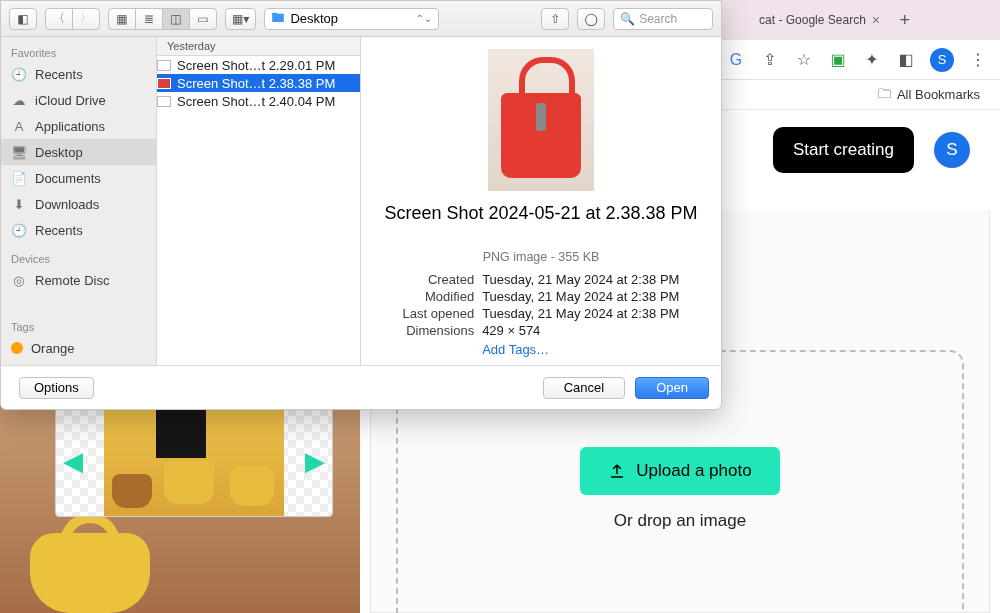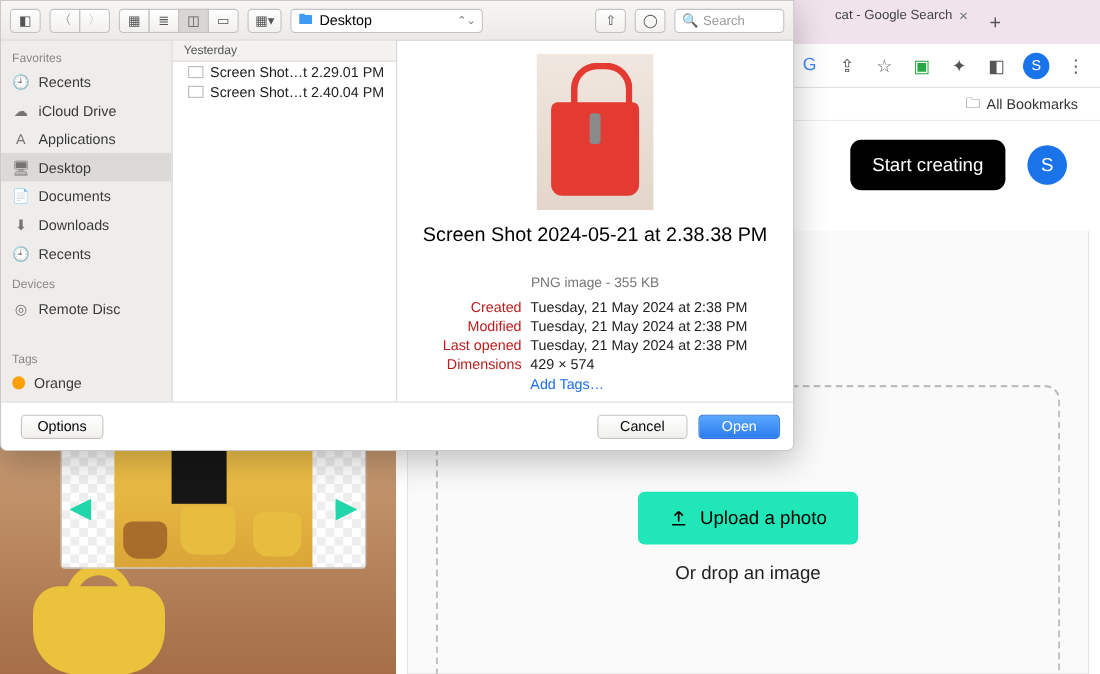--- a/index.html
+++ b/index.html
@@ -1,21 +1,21 @@
 <!DOCTYPE html>
 <html><head>
 <meta charset="utf-8">
 <style>
   * { box-sizing: border-box; margin: 0; padding: 0; font-family: -apple-system, BlinkMacSystemFont, "Segoe UI", Helvetica, Arial, sans-serif; }
   body { width: 1000px; height: 613px; overflow: hidden; position: relative; background: #fff; }
 
   
   .browser-bg { position: absolute; inset: 0; background: #fff; }
   .browser-tabbar { position: absolute; top: 0; left: 0; right: 0; height: 40px; background: #f1e3ec; display: flex; align-items: center; }
-  .browser-tab { position: absolute; right: 120px; top: 6px; height: 28px; display: flex; font-size: 12px; color: #444; gap: 6px;}
+  .browser-tab { position: absolute; right: 120px; top: 6px; height: 28px; display: flex; align-items: center; font-size: 12px; color: #444; gap: 6px;}
   .browser-tab-close { font-size: 14px; color: #777; }
   .new-tab-plus { position: absolute; right: 90px; top: 10px; font-size: 18px; color: #555; }
   .browser-toolbar { position: absolute; top: 40px; left: 0; right: 0; height: 40px; border-bottom: 1px solid #e0e0e0; display: flex; align-items: center; justify-content: flex-end; padding-right: 12px; gap: 14px; }
   .tb-icon { width: 20px; height: 20px; display: flex; align-items: center; justify-content: center; color: #555; font-size: 16px; }
   .avatar-small { width: 24px; height: 24px; border-radius: 50%; background: #1a73e8; color: #fff; font-size: 13px; display: flex; align-items: center; justify-content: center; }
   .bookmarks-bar { position: absolute; top: 80px; left: 0; right: 0; height: 30px; border-bottom: 1px solid #eaeaea; display: flex; align-items: center; justify-content: flex-end; padding-right: 20px; font-size: 13px; color: #333; gap: 6px; }
 
   .site-header { position: absolute; top: 110px; left: 0; right: 0; height: 80px; display: flex; align-items: center; justify-content: flex-end; padding-right: 30px; gap: 20px; }
   .start-btn { background: #000; color: #fff; border-radius: 10px; height: 46px; padding: 0 20px; font-size: 17px; display: flex; align-items: center; }
   .avatar-big { width: 36px; height: 36px; border-radius: 50%; background: #1a73e8; color: #fff; font-size: 17px; display: flex; align-items: center; justify-content: center; }
@@ -56,34 +56,34 @@
   .finder-body { flex: 1; display: flex; min-height: 0; }
   .sidebar { width: 156px; background: #efedeb; border-right: 1px solid #d9d8d6; padding: 6px 0; font-size: 13px; overflow:hidden;}
   .sb-header { font-size: 11px; color: #8a8885; padding: 4px 10px 2px; }
   .sb-item { display: flex; align-items: center; gap: 8px; height: 26px; padding: 0 10px; color: #3a3a3a; }
   .sb-item.selected { background: #dcdad8; }
   .sb-icon { width: 16px; text-align: center; color: #767472; }
   .tag-dot { width: 12px; height: 12px; border-radius: 50%; }
 
   .filelist { width: 204px; border-right: 1px solid #d9d8d6; font-size: 13px; display:flex; flex-direction:column;}
   .fl-header { background: #f3f2f0; border-bottom: 1px solid #d9d8d6; font-size: 11px; color: #555; padding: 3px 10px; }
-  .fl-item { display: flex; align-items: center; gap: 6px; height: 18px; padding: 0 14px; color: #222; white-space: nowrap; overflow: hidden; }
+  .fl-item { display: flex; align-items: center; gap: 6px; height: 18px; padding: 0 0; color: #222; white-space: nowrap; overflow: hidden; }
   .fl-item .thumb { width: 14px; height: 11px; background: #fff; border: 1px solid #bbb; flex-shrink:0;}
   .fl-item.selected { background: #1a6fe8; color: #fff; }
   .fl-item.selected .thumb { border: 1px solid #fff; background: #d94141; }
 
   .preview { flex: 1; display: flex; flex-direction: column; align-items: center; padding: 12px 16px 0; }
   .preview-img { width: 106px; height: 142px; background: linear-gradient(#f0e7e0,#e3d5c9); display:flex;align-items:center;justify-content:center; }
   .redbag { width: 80px; height: 85px; background: #e33a31; border-radius: 6px 6px 10px 10px; position:relative; margin-top:30px;}
   .redbag::before{content:"";position:absolute;top:-36px;left:18px;width:44px;height:44px;border:6px solid #e33a31;border-bottom:none;border-radius:24px 24px 0 0;}
   .redbag::after{content:"";position:absolute;top:10px;left:35px;width:10px;height:28px;background:#8a8a8a;border-radius:3px;}
   .preview-title { font-size: 18px; margin-top: 12px; color:#000;}
   .preview-meta { font-size: 12.5px; color: #777; margin-top: 26px; }
   .meta-grid { display: grid; grid-template-columns: auto auto; gap: 2px 8px; font-size: 13px; margin-top: 8px; }
-  .meta-grid .k { text-align: right; color: #b91c1c; }
+  .meta-grid .k { text-align: right; color: #404040; }
   .meta-grid .v { color: #222; }
   .add-tags { color: #1a6fe8; font-size: 13px; margin-top: 2px; }
 
   .finder-footer { height: 44px; border-top: 1px solid #dcdbda; display: flex; align-items: center; justify-content: flex-end; padding: 0 12px; gap: 10px; position:relative;}
   .options-btn { position: absolute; left: 18px; height: 22px; padding: 0 14px; border: 1px solid #c4c3c1; border-radius: 4px; background: linear-gradient(#fff,#f1f0ee); font-size: 13px; display:flex;align-items:center;}
   .dlg-btn { height: 22px; padding: 0 20px; border: 1px solid #c4c3c1; border-radius: 4px; background: linear-gradient(#fff,#f1f0ee); font-size: 13px; }
   .dlg-btn.primary { background: linear-gradient(#5aa8ff,#2a7bef); color: #fff; border-color: #2a6fd8; }
 </style>
 </head>
 <body>
@@ -227,20 +227,24 @@
           </div>
         </div>
     </div>
 
     <div class="filelist">
       <div class="fl-header">Yesterday</div>
       <div id="fl-items">
           <div class="fl-item">
             <span class="thumb"></span>
             <span>Screen Shot…t 2.29.01 PM</span>
+          </div>
+          <div class="fl-item selected">
+            <span class="thumb"></span>
+            <span>Screen Shot…t 2.38.38 PM</span>
           </div>
           <div class="fl-item">
             <span class="thumb"></span>
             <span>Screen Shot…t 2.40.04 PM</span>
           </div>
         </div>
     </div>
 
     <div class="preview">
       <div class="preview-img">

